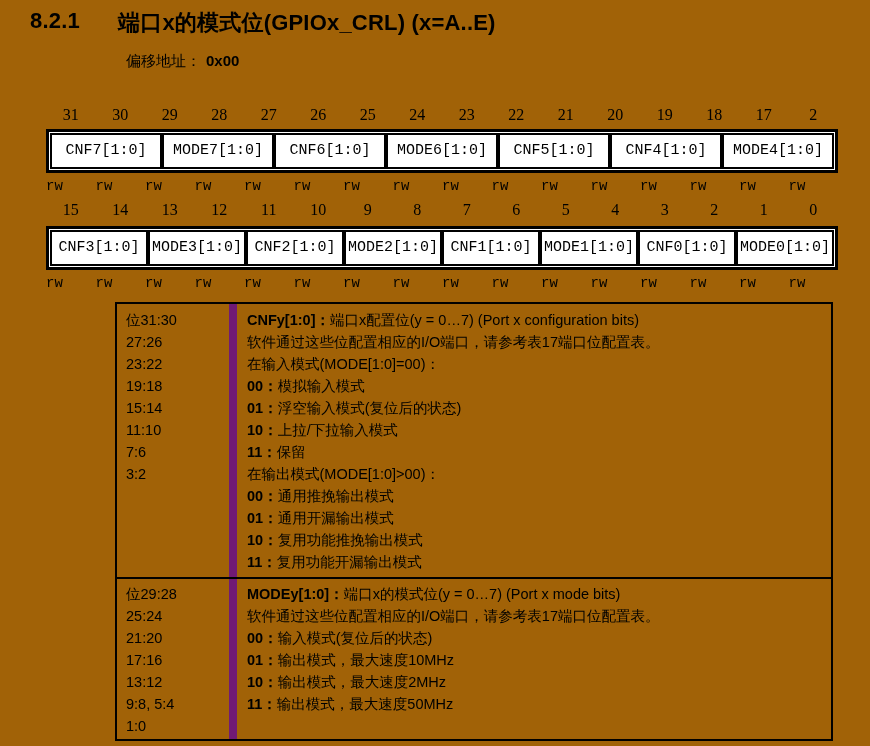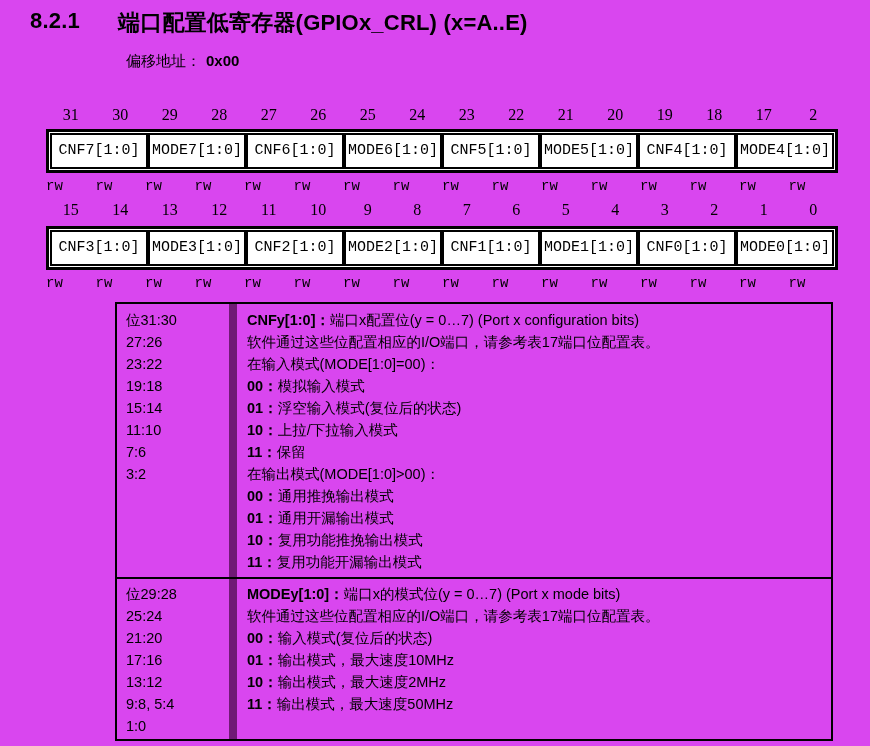--- a/index.html
+++ b/index.html
@@ -1,16 +1,16 @@
 <!DOCTYPE html>
 <html><head>
 <meta charset="utf-8">
 <style>
   html,body{margin:0;padding:0;background:#fff;}
-  .page{position:relative;width:870px;height:746px;background:#d946ef;color:#000;
+  .page{position:relative;width:870px;height:746px;background:#a16207;color:#000;
         font-family:"Liberation Sans","DejaVu Sans",sans-serif;overflow:hidden;}
 
   
   .heading{position:absolute;top:8px;left:30px;display:flex;font-weight:bold;
            font-size:22px;letter-spacing:0.2px;}
   .heading .num{width:88px;flex:0 0 88px;}
 
   
   .meta{position:absolute;left:95px;font-size:15px;white-space:nowrap;margin-left:31px;}
   .meta.offset{top:52px;}
@@ -43,21 +43,21 @@
   .row2 .bits-col{padding-top:4px;padding-bottom:2px;}
   .row2 .text-col{padding-top:4px;padding-bottom:2px;}
 </style>
 </head>
 <body>
 
 <div class="page">
 
   <div class="heading">
     <span class="num">8.2.1</span>
-    <span>端口配置低寄存器(GPIOx_CRL) (x=A..E)</span>
+    <span>端口x的模式位(GPIOx_CRL) (x=A..E)</span>
   </div>
 
   <div class="meta offset">
     <span>偏移地址：</span><span class="value">0x00</span>
   </div>
 
   <div class="bits-row bits-high">
     <span>31</span>
     <span>30</span>
     <span>29</span>
@@ -75,21 +75,20 @@
     <span>17</span>
     <span>2</span>
   </div>
 
   <div class="fields-row fields-high">
     <div class="field-cell">CNF7[1:0]</div>
     <div class="field-cell">MODE7[1:0]</div>
     <div class="field-cell">CNF6[1:0]</div>
     <div class="field-cell">MODE6[1:0]</div>
     <div class="field-cell">CNF5[1:0]</div>
-    <div class="field-cell">MODE5[1:0]</div>
     <div class="field-cell">CNF4[1:0]</div>
     <div class="field-cell">MODE4[1:0]</div>
   </div>
 
   <div class="acc-row acc-high">
     <span>rw</span>
     <span>rw</span>
     <span>rw</span>
     <span>rw</span>
     <span>rw</span>

